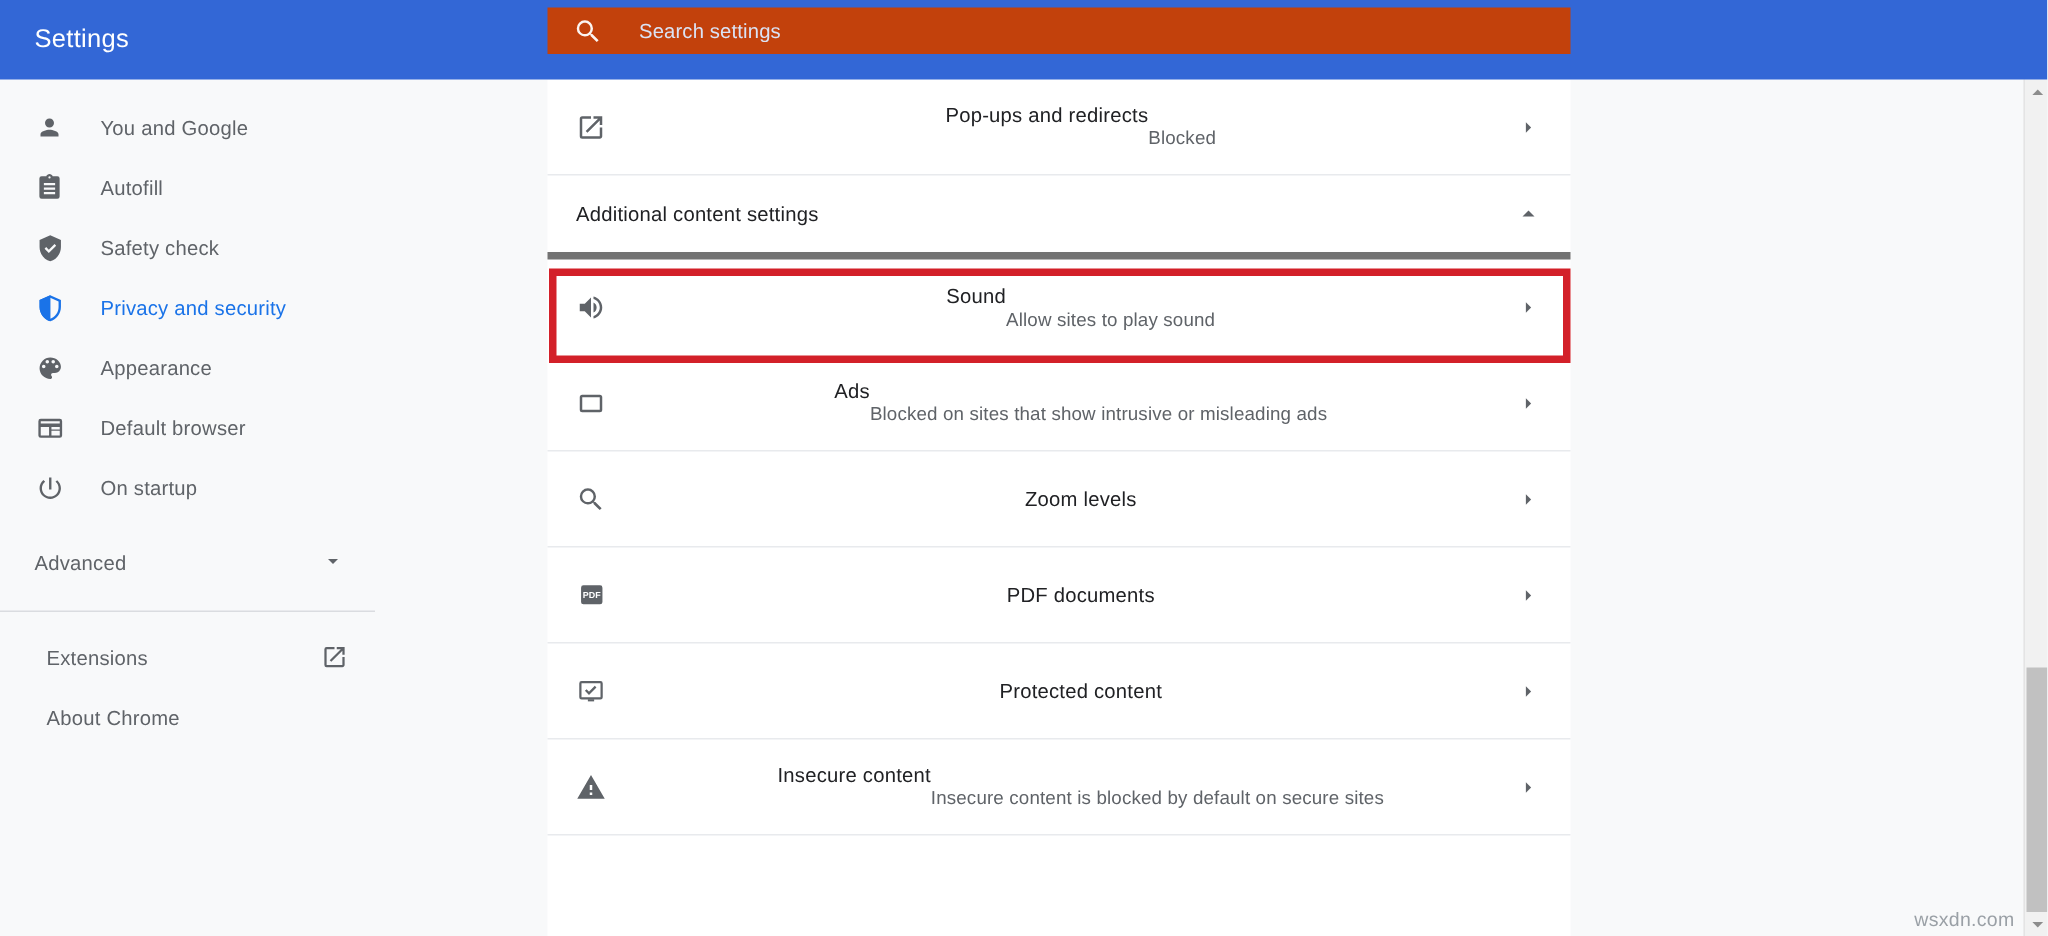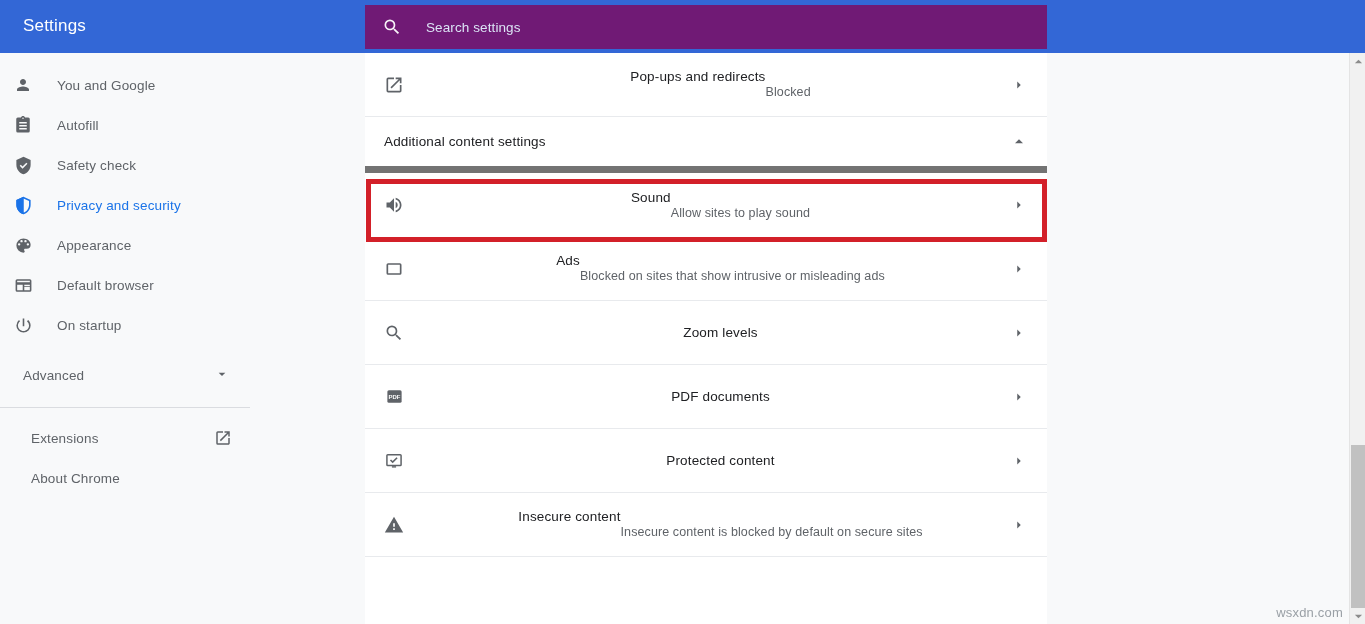--- a/index.html
+++ b/index.html
@@ -38,22 +38,22 @@
     top: 16px;
     font-size: 17px;
     color: #ffffff;
     letter-spacing: 0.2px;
   }
   .search-box {
     position: absolute;
     left: 365px;
     top: 5px;
     width: 682px;
-    height: 44px;
-    background: #701a75;
+    height: 31px;
+    background: #c2410c;
     display: flex;
     align-items: center;
     padding-left: 17px;
     cursor: text;
   }
   .search-icon {
     width: 20px; height: 20px;
     flex: 0 0 20px;
     opacity: 0.95;
   }
@@ -78,21 +78,21 @@
     left: 0;
     width: 250px;
     height: 571px;
     background: #f8f9fa;
     padding-top: 12px;
   }
   .nav-item {
     display: flex;
     align-items: center;
     height: 40px;
-    padding-left: 13px;
+    padding-left: 23px;
     cursor: pointer;
     color: #5f6368;
     font-size: 13.5px;
     letter-spacing: 0.15px;
   }
   .nav-item .nav-icon {
     width: 20px; height: 20px;
     flex: 0 0 20px;
     display: flex;
     align-items: center;
@@ -192,21 +192,21 @@
   }
 
   
   .section-row {
     position: relative;
     display: flex;
     align-items: center;
     height: 56px;
     padding: 0 20px 0 19px;
     cursor: pointer;
-    border-bottom: 7px solid #737373;
+    border-bottom: 5px solid #737373;
   }
   .section-label {
     flex: 1;
     font-size: 13.5px;
     color: #202124;
     letter-spacing: 0.15px;
   }
 
   
   .row.highlighted { border-bottom: none; }

